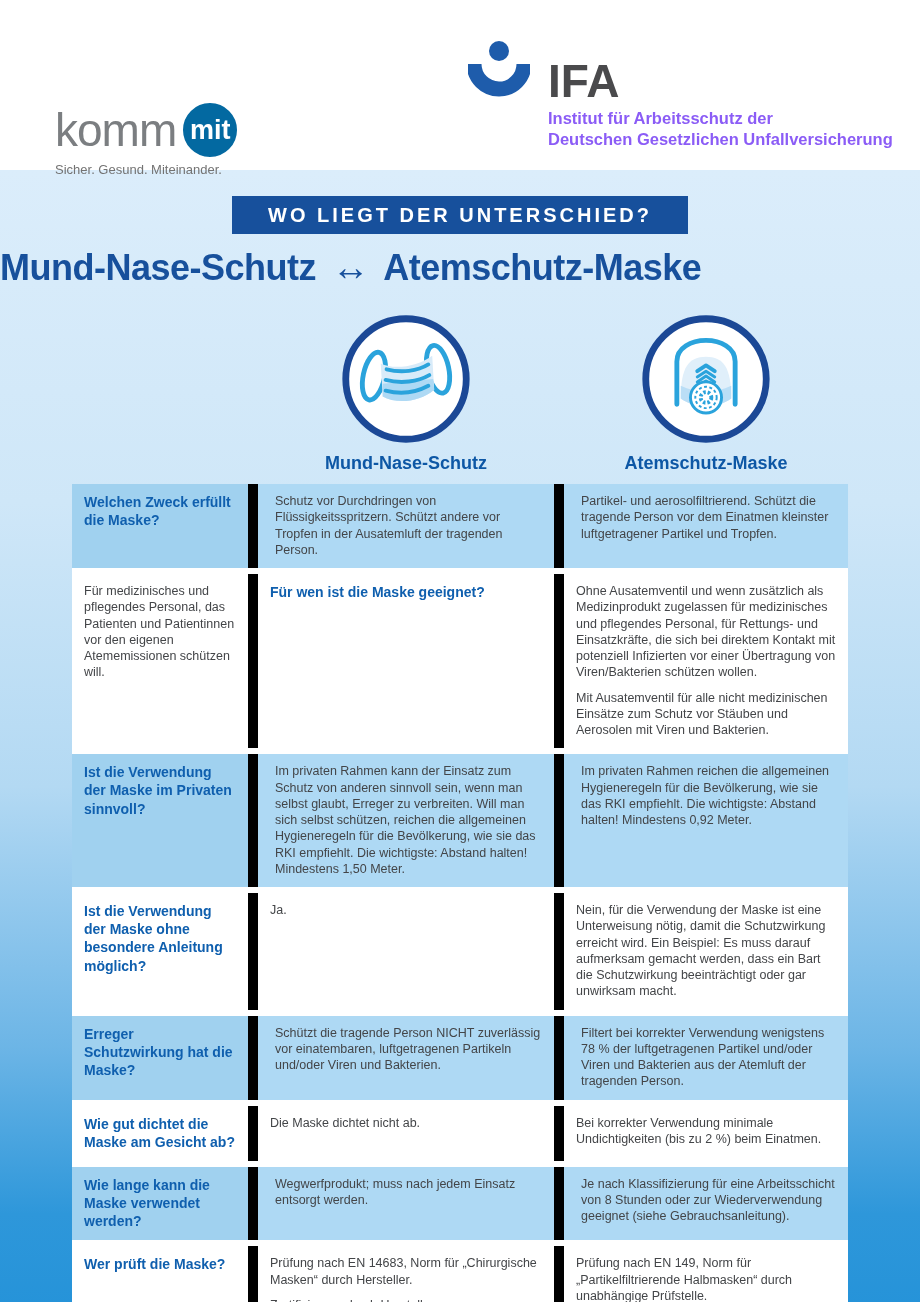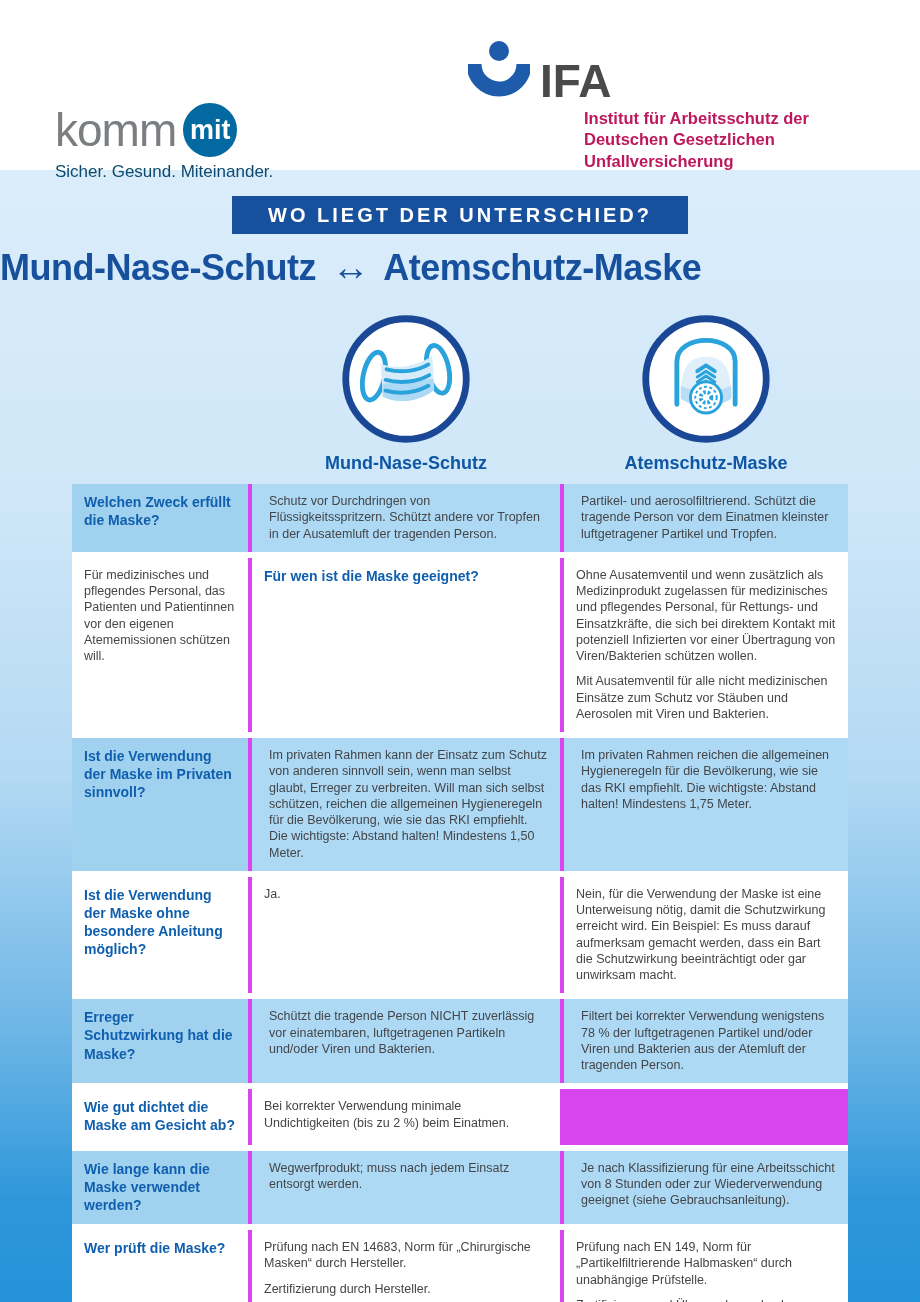--- a/index.html
+++ b/index.html
@@ -8,47 +8,47 @@
   .page { width:920px; height:1302px; display:flex; flex-direction:column; overflow:hidden; }
 
   
   .topbar { height:170px; background:#ffffff; position:relative; flex:0 0 auto; }
   .kmm { position:absolute; left:55px; top:52px;margin-top:48px; }
   .kmm-row { display:flex; align-items:center; }
   .kmm-word { font-size:46px; color:#7b7e81; letter-spacing:-1px; line-height:1; }
   .kmm-circle { width:60px; height:60px; border-radius:50%; background:#0369a1; display:flex;
                 align-items:center; justify-content:center; margin:0 4px; border:3px solid #fff; }
   .kmm-circle span { color:#fff; font-size:27px; font-weight:bold; }
-  .kmm-tagline { text-align:left; font-size:17px; color:#0c4a6e; margin-top:2px; }
+  .kmm-tagline { text-align:left; font-size:13px; color:#737373; margin-top:2px; }
 
   .ifa { position:absolute; left:468px; top:40px; }
-  .ifa-top { display:flex; align-items:flex-end; gap:10px; }
+  .ifa-top { display:flex; align-items:flex-end; gap:18px; }
   .ifa-acronym { font-size:46px; font-weight:bold; color:#4a4a4c; line-height:0.9; }
-  .ifa-sub { margin-left:116px; margin-top:6px; font-size:16.5px; font-weight:bold; color:#be185d; line-height:1.3; }
+  .ifa-sub { margin-left:80px; margin-top:6px; font-size:16.5px; font-weight:bold; color:#8b5cf6; line-height:1.3; }
 
   
   .content { flex:1 1 auto; background:linear-gradient(180deg,#dbedfb 0%, #cfe7f8 28%,
              #b3d9f3 52%, #6cb5e6 74%, #2e97da 88%, #2191d8 100%); padding-top:26px; }
   .banner { display:table; margin:0 auto; background:#17509c; color:#ffffff; font-weight:bold;
             font-size:20px; letter-spacing:3px; padding:8px 36px 7px; }
   .title { text-align:left; color:#17509c; font-size:36px; font-weight:bold; margin-top:12px;
            letter-spacing:-0.5px; }
   .title .arrow { font-size:38px; padding:0 6px; }
 
   .inner { padding:0 72px; }
   .grid { display:grid; grid-template-columns:176px 1fr 284px; column-gap:10px; }
 
   .iconrow { margin-top:22px; }
   .iconcol { display:flex; flex-direction:column; align-items:center; }
   .iconcol svg { width:136px; height:136px; }
   .collabel { margin-top:6px; font-size:18px; font-weight:bold; color:#0d57a5; }
 
   
   .table { margin-top:10px; display:flex; flex-direction:column; gap:6px; background:#ffffff; }
-  .row { display:grid; grid-template-columns:176px 1fr 284px; column-gap:4px; background:#d946ef; }
+  .row { display:grid; grid-template-columns:176px 1fr 284px; column-gap:10px; background:#000000; }
   .cell { padding:9px 12px 10px; background:#ffffff; }
   .cell.q { font-size:14px; font-weight:bold; color:#0f5fae; line-height:1.3; }
   .cell.a { font-size:12.5px; color:#434548; line-height:1.3; }
   .cell.a p + p { margin-top:9px; }
   .row.shaded .cell.q { background:#a0d1ef; }
   .row.shaded .cell.a { background:#aed9f4;padding-left:17px; }
 </style>
 </head>
 <body>
 
@@ -148,21 +148,21 @@
               <p>Mit Ausatemventil für alle nicht medizinischen Einsätze zum Schutz vor Stäuben und Aerosolen mit Viren und Bakterien.</p>
             </div>
   </div>
 
   <div class="row shaded">
     <div class="cell q">Ist die Verwendung der Maske im Privaten sinnvoll?</div>
     <div class="cell a mns">
               <p>Im privaten Rahmen kann der Einsatz zum Schutz von anderen sinnvoll sein, wenn man selbst glaubt, Erreger zu verbreiten. Will man sich selbst schützen, reichen die allgemeinen Hygieneregeln für die Bevölkerung, wie sie das RKI empfiehlt. Die wichtigste: Abstand halten! Mindestens 1,50 Meter.</p>
             </div>
     <div class="cell a asm">
-              <p>Im privaten Rahmen reichen die allgemeinen Hygieneregeln für die Bevölkerung, wie sie das RKI empfiehlt. Die wichtigste: Abstand halten! Mindestens 1,75 Meter.</p>
+              <p>Im privaten Rahmen reichen die allgemeinen Hygieneregeln für die Bevölkerung, wie sie das RKI empfiehlt. Die wichtigste: Abstand halten! Mindestens 0,92 Meter.</p>
             </div>
   </div>
 
   <div class="row">
     <div class="cell q">Ist die Verwendung der Maske ohne besondere Anleitung möglich?</div>
     <div class="cell a mns">
               <p>Ja.</p>
             </div>
     <div class="cell a asm">
               <p>Nein, für die Verwendung der Maske ist eine Unterweisung nötig, damit die Schutzwirkung erreicht wird. Ein Beispiel: Es muss darauf aufmerksam gemacht werden, dass ein Bart die Schutzwirkung beeinträchtigt oder gar unwirksam macht.</p>
@@ -174,20 +174,23 @@
     <div class="cell a mns">
               <p>Schützt die tragende Person NICHT zuverlässig vor einatembaren, luftgetragenen Partikeln und/oder Viren und Bakterien.</p>
             </div>
     <div class="cell a asm">
               <p>Filtert bei korrekter Verwendung wenigstens 78 % der luftgetragenen Partikel und/oder Viren und Bakterien aus der Atemluft der tragenden Person.</p>
             </div>
   </div>
 
   <div class="row">
     <div class="cell q">Wie gut dichtet die Maske am Gesicht ab?</div>
+    <div class="cell a mns">
+              <p>Die Maske dichtet nicht ab.</p>
+            </div>
     <div class="cell a asm">
               <p>Bei korrekter Verwendung minimale Undichtigkeiten (bis zu 2 %) beim Einatmen.</p>
             </div>
   </div>
 
   <div class="row shaded">
     <div class="cell q">Wie lange kann die Maske verwendet werden?</div>
     <div class="cell a mns">
               <p>Wegwerfprodukt; muss nach jedem Einsatz entsorgt werden.</p>
             </div>

